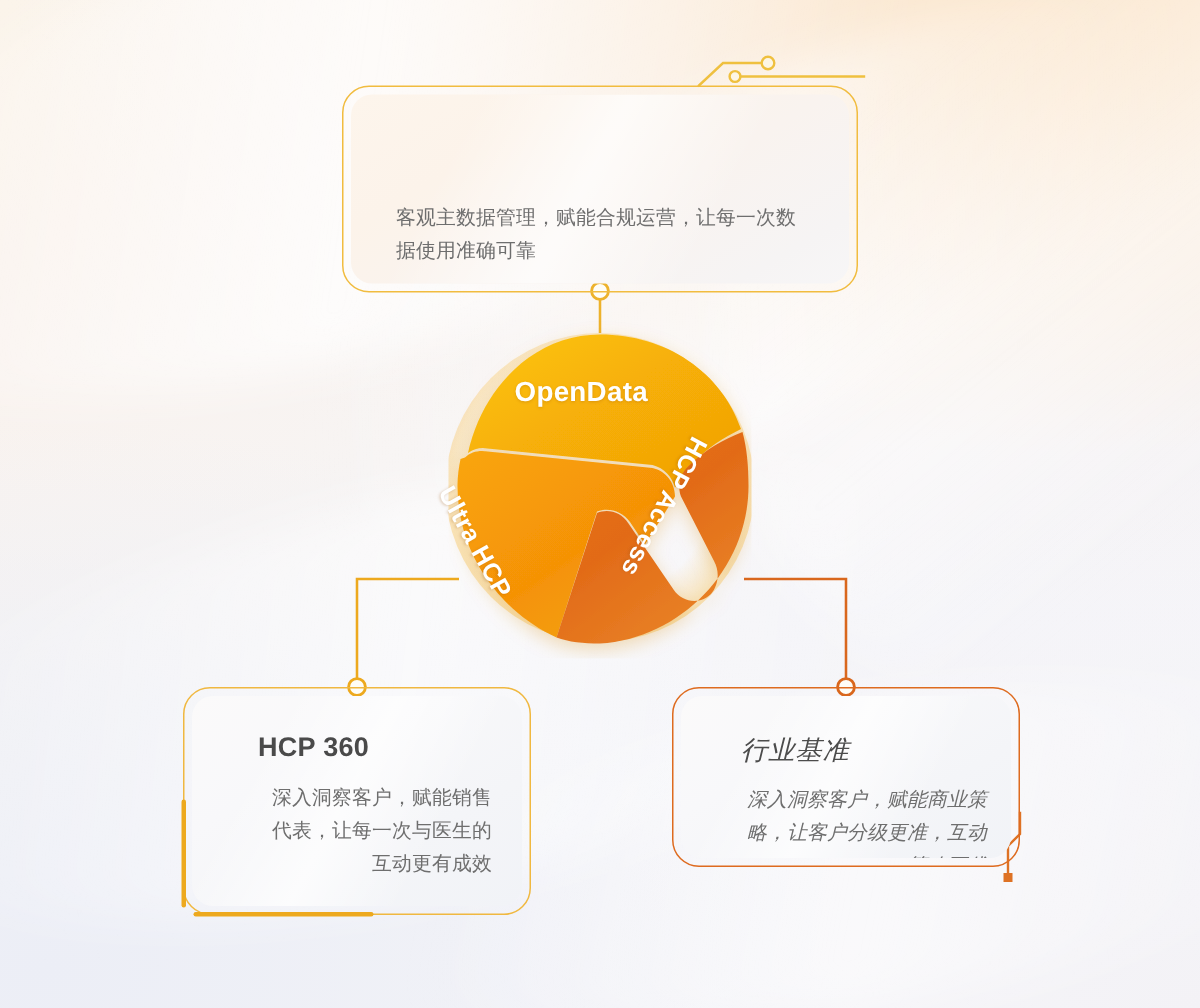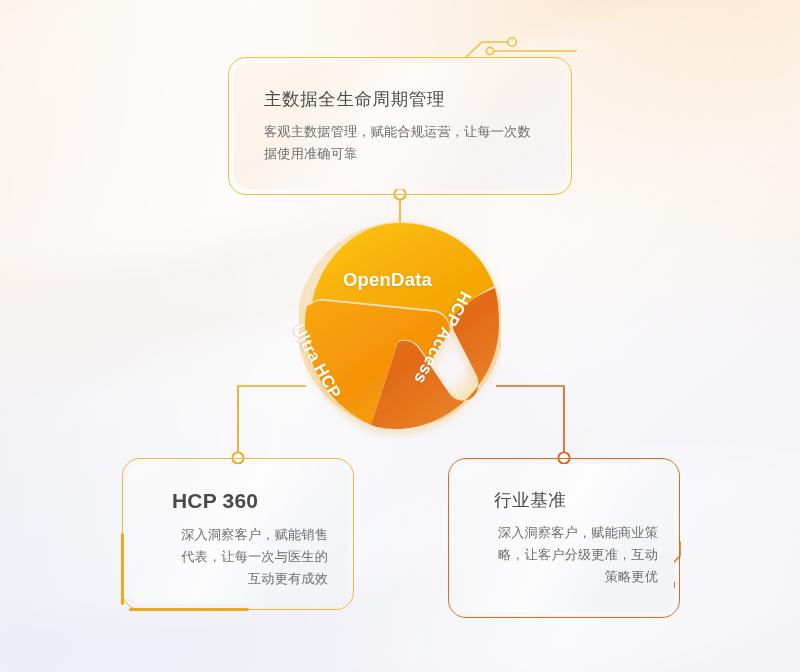--- a/index.html
+++ b/index.html
@@ -118,22 +118,23 @@
     border: 1.6px solid #f0b840;
   }
   #card-hcp360 .card-inner {
     background: linear-gradient(150deg, #fbfafa 0%, #f8f8fa 34%, #f4f5f8 68%, #f1f3f7 100%);
   }
   #card-hcp360 .card-content { padding: 24px 20px 0 44px; }
 
   
   #card-benchmark {
     left: 448px; top: 458px;
-    width: 232px; height: 160px;
+    width: 232px; height: 120px;
     border: 1.6px solid #de6b1f;
+    font-style: italic;
   }
   #card-benchmark .card-inner {
     background: linear-gradient(150deg, #fbfafa 0%, #f8f8fa 34%, #f4f5f8 68%, #f1f3f7 100%);
   }
   #card-benchmark .card-content { padding: 26px 16px 0 40px; }
 
   
   .accent-bar {
     position: absolute;
     background: #eda91e;
@@ -153,32 +154,32 @@
   .card-title {
     margin: 0 0 11px 0;
     font-size: 17.5px;
     font-weight: 400;
     color: #4c4c4c;
     letter-spacing: 0.6px;
     line-height: 1.2;
   }
   .card-title.latin {
     font-weight: 700;
-    font-size: 21px;
+    font-size: 18px;
     letter-spacing: 0.2px;
     color: #4a4a4a;
   }
   .card-desc {
     margin: 0;
     font-size: 13.2px;
     line-height: 22px;
     color: #6e6e6e;
     letter-spacing: 0.15px;
   }
-  #card-top .card-desc { max-width: 288px; }
+  #card-top .card-desc { max-width: 288px; margin-top: 45px; }
   #card-hcp360 .card-desc,
   #card-benchmark .card-desc { max-width: 176px; text-align: right; }
 
   
   #logo {
     position: absolute;
     left: 299px; top: 213px;
     width: 202px; height: 226px;
   }
   .logo-label {
@@ -187,21 +188,20 @@
     font-weight: 700;
     white-space: nowrap;
     text-shadow: 0 1px 2px rgba(150,80,0,0.28);
     pointer-events: none;
     user-select: none;
   }
   #label-opendata {
     font-size: 18.5px;
     left: 44px; top: 37px;
     letter-spacing: 0.2px;
-    margin-top: 19px;
   }
   #label-ultrahcp {
     font-size: 17px;
     left: 6px; top: 108px;
     transform: rotate(61deg);
     transform-origin: left top;
     letter-spacing: 0.3px;
   }
   #label-hcpaccess {
     font-size: 17px;
@@ -322,21 +322,20 @@
 
   <div style="position:absolute; left:299px; top:213px; width:202px; height:226px; pointer-events:none;">
     <span class="logo-label" id="label-opendata">OpenData</span>
     <span class="logo-label" id="label-ultrahcp">Ultra HCP</span>
     <span class="logo-label" id="label-hcpaccess">HCP Access</span>
   </div>
 
   <div class="card" id="card-top">
     <div class="card-inner">
       <div class="card-content">
-        <h3 class="card-title">主数据全生命周期管理</h3>
         <p class="card-desc">客观主数据管理，赋能合规运营，让每一次数据使用准确可靠</p>
       </div>
     </div>
   </div>
 
   <div class="card" id="card-hcp360">
     <div class="accent-bar" id="accent-left"></div>
     <div class="accent-bar" id="accent-bottom"></div>
     <div class="card-inner">
       <div class="card-content">

